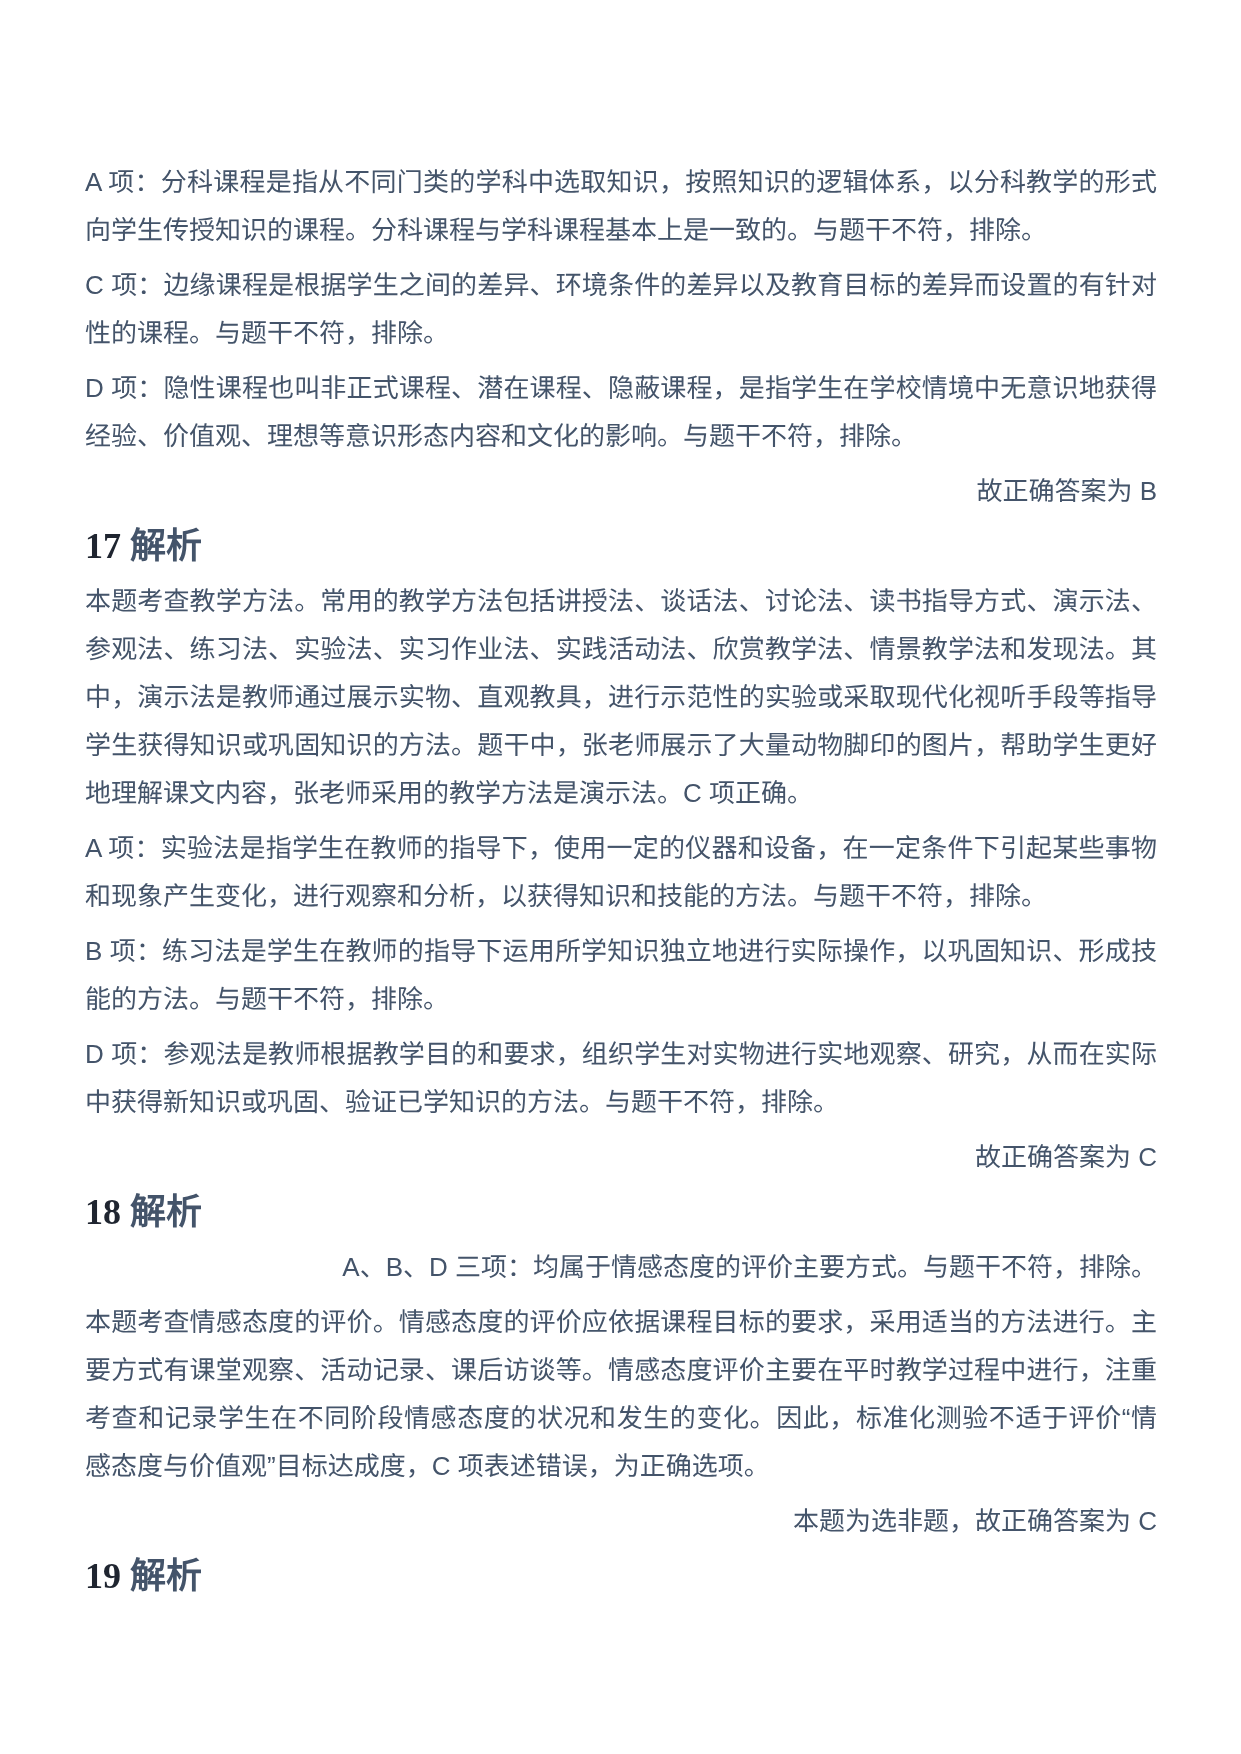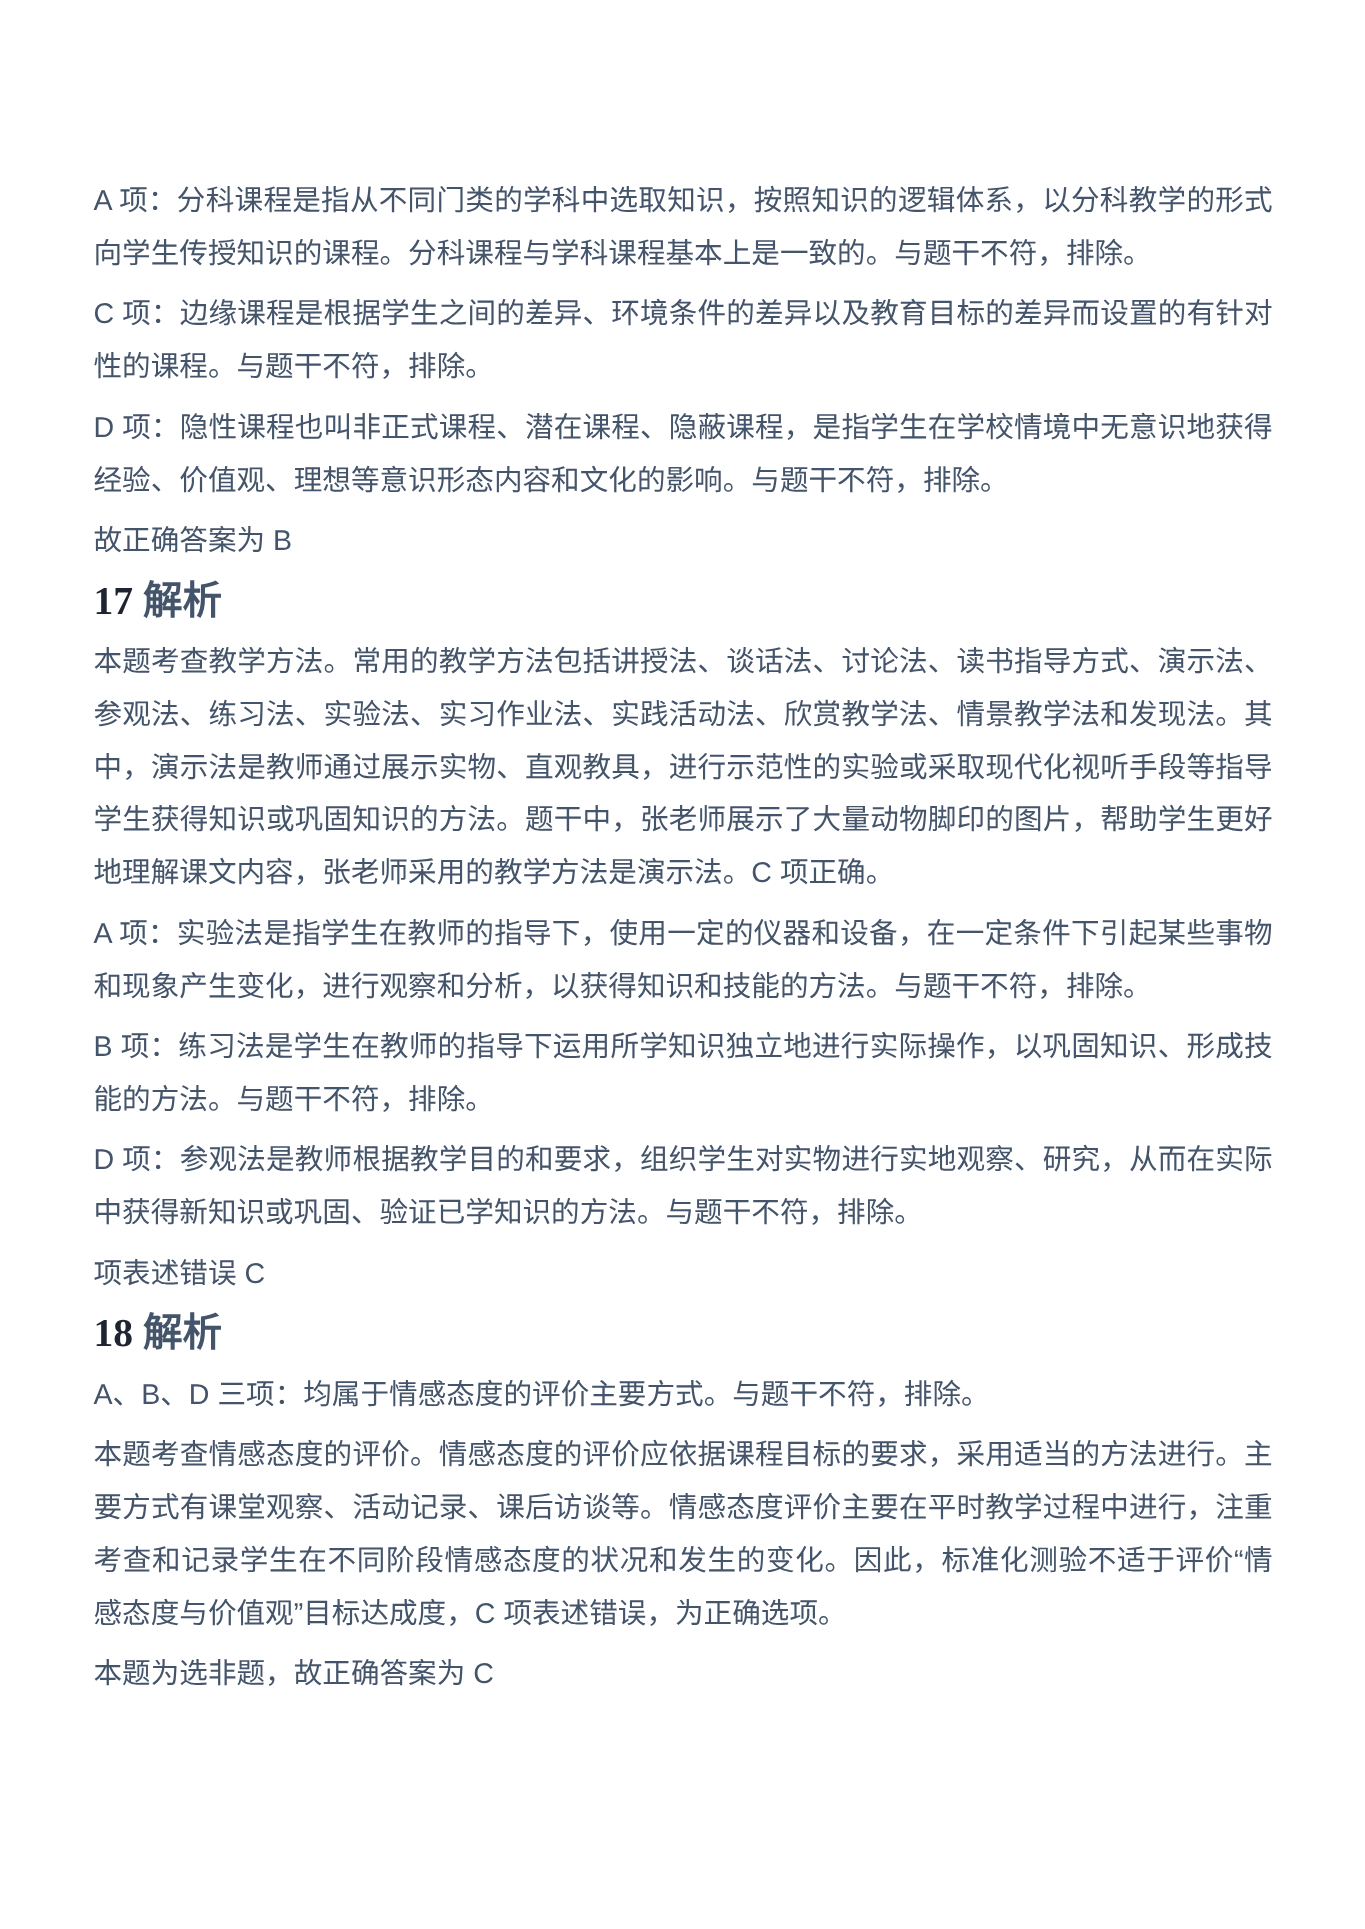--- a/index.html
+++ b/index.html
@@ -22,21 +22,21 @@
   }
   .para {
     margin: 0 0 7px 0;
     font-size: 26px;
     line-height: 48px;
     color: #44546a;
     text-align: justify;
     font-weight: 400;
   }
   .answer-line {
-    text-align: left;
+    text-align: right;
   }
   .section-heading {
     margin: 3px 0 7px 0;
     font-size: 36px;
     line-height: 48px;
     font-weight: 700;
   }
   .heading-number {
     font-family: "Liberation Serif", "DejaVu Serif", serif;
     color: #1f2530;
@@ -55,22 +55,23 @@
   <p class="para">C 项：边缘课程是根据学生之间的差异、环境条件的差异以及教育目标的差异而设置的有针对性的课程。与题干不符，排除。</p>
   <p class="para">D 项：隐性课程也叫非正式课程、潜在课程、隐蔽课程，是指学生在学校情境中无意识地获得经验、价值观、理想等意识形态内容和文化的影响。与题干不符，排除。</p>
   <p class="para answer-line">故正确答案为 B</p>
 
   <h2 class="section-heading"><span class="heading-number">17</span><span class="heading-label">解析</span></h2>
 
   <p class="para">本题考查教学方法。常用的教学方法包括讲授法、谈话法、讨论法、读书指导方式、演示法、参观法、练习法、实验法、实习作业法、实践活动法、欣赏教学法、情景教学法和发现法。其中，演示法是教师通过展示实物、直观教具，进行示范性的实验或采取现代化视听手段等指导学生获得知识或巩固知识的方法。题干中，张老师展示了大量动物脚印的图片，帮助学生更好地理解课文内容，张老师采用的教学方法是演示法。C 项正确。</p>
   <p class="para">A 项：实验法是指学生在教师的指导下，使用一定的仪器和设备，在一定条件下引起某些事物和现象产生变化，进行观察和分析，以获得知识和技能的方法。与题干不符，排除。</p>
   <p class="para">B 项：练习法是学生在教师的指导下运用所学知识独立地进行实际操作，以巩固知识、形成技能的方法。与题干不符，排除。</p>
   <p class="para">D 项：参观法是教师根据教学目的和要求，组织学生对实物进行实地观察、研究，从而在实际中获得新知识或巩固、验证已学知识的方法。与题干不符，排除。</p>
-  <p class="para answer-line">项表述错误 C</p>
+  <p class="para answer-line">故正确答案为 C</p>
 
   <h2 class="section-heading"><span class="heading-number">18</span><span class="heading-label">解析</span></h2>
 
   <p class="para answer-line">A、B、D 三项：均属于情感态度的评价主要方式。与题干不符，排除。</p>
   <p class="para">本题考查情感态度的评价。情感态度的评价应依据课程目标的要求，采用适当的方法进行。主要方式有课堂观察、活动记录、课后访谈等。情感态度评价主要在平时教学过程中进行，注重考查和记录学生在不同阶段情感态度的状况和发生的变化。因此，标准化测验不适于评价“情感态度与价值观”目标达成度，C 项表述错误，为正确选项。</p>
   <p class="para answer-line">本题为选非题，故正确答案为 C</p>
 
+  <h2 class="section-heading"><span class="heading-number">19</span><span class="heading-label">解析</span></h2>
 
 </div>
 
 </body></html>

